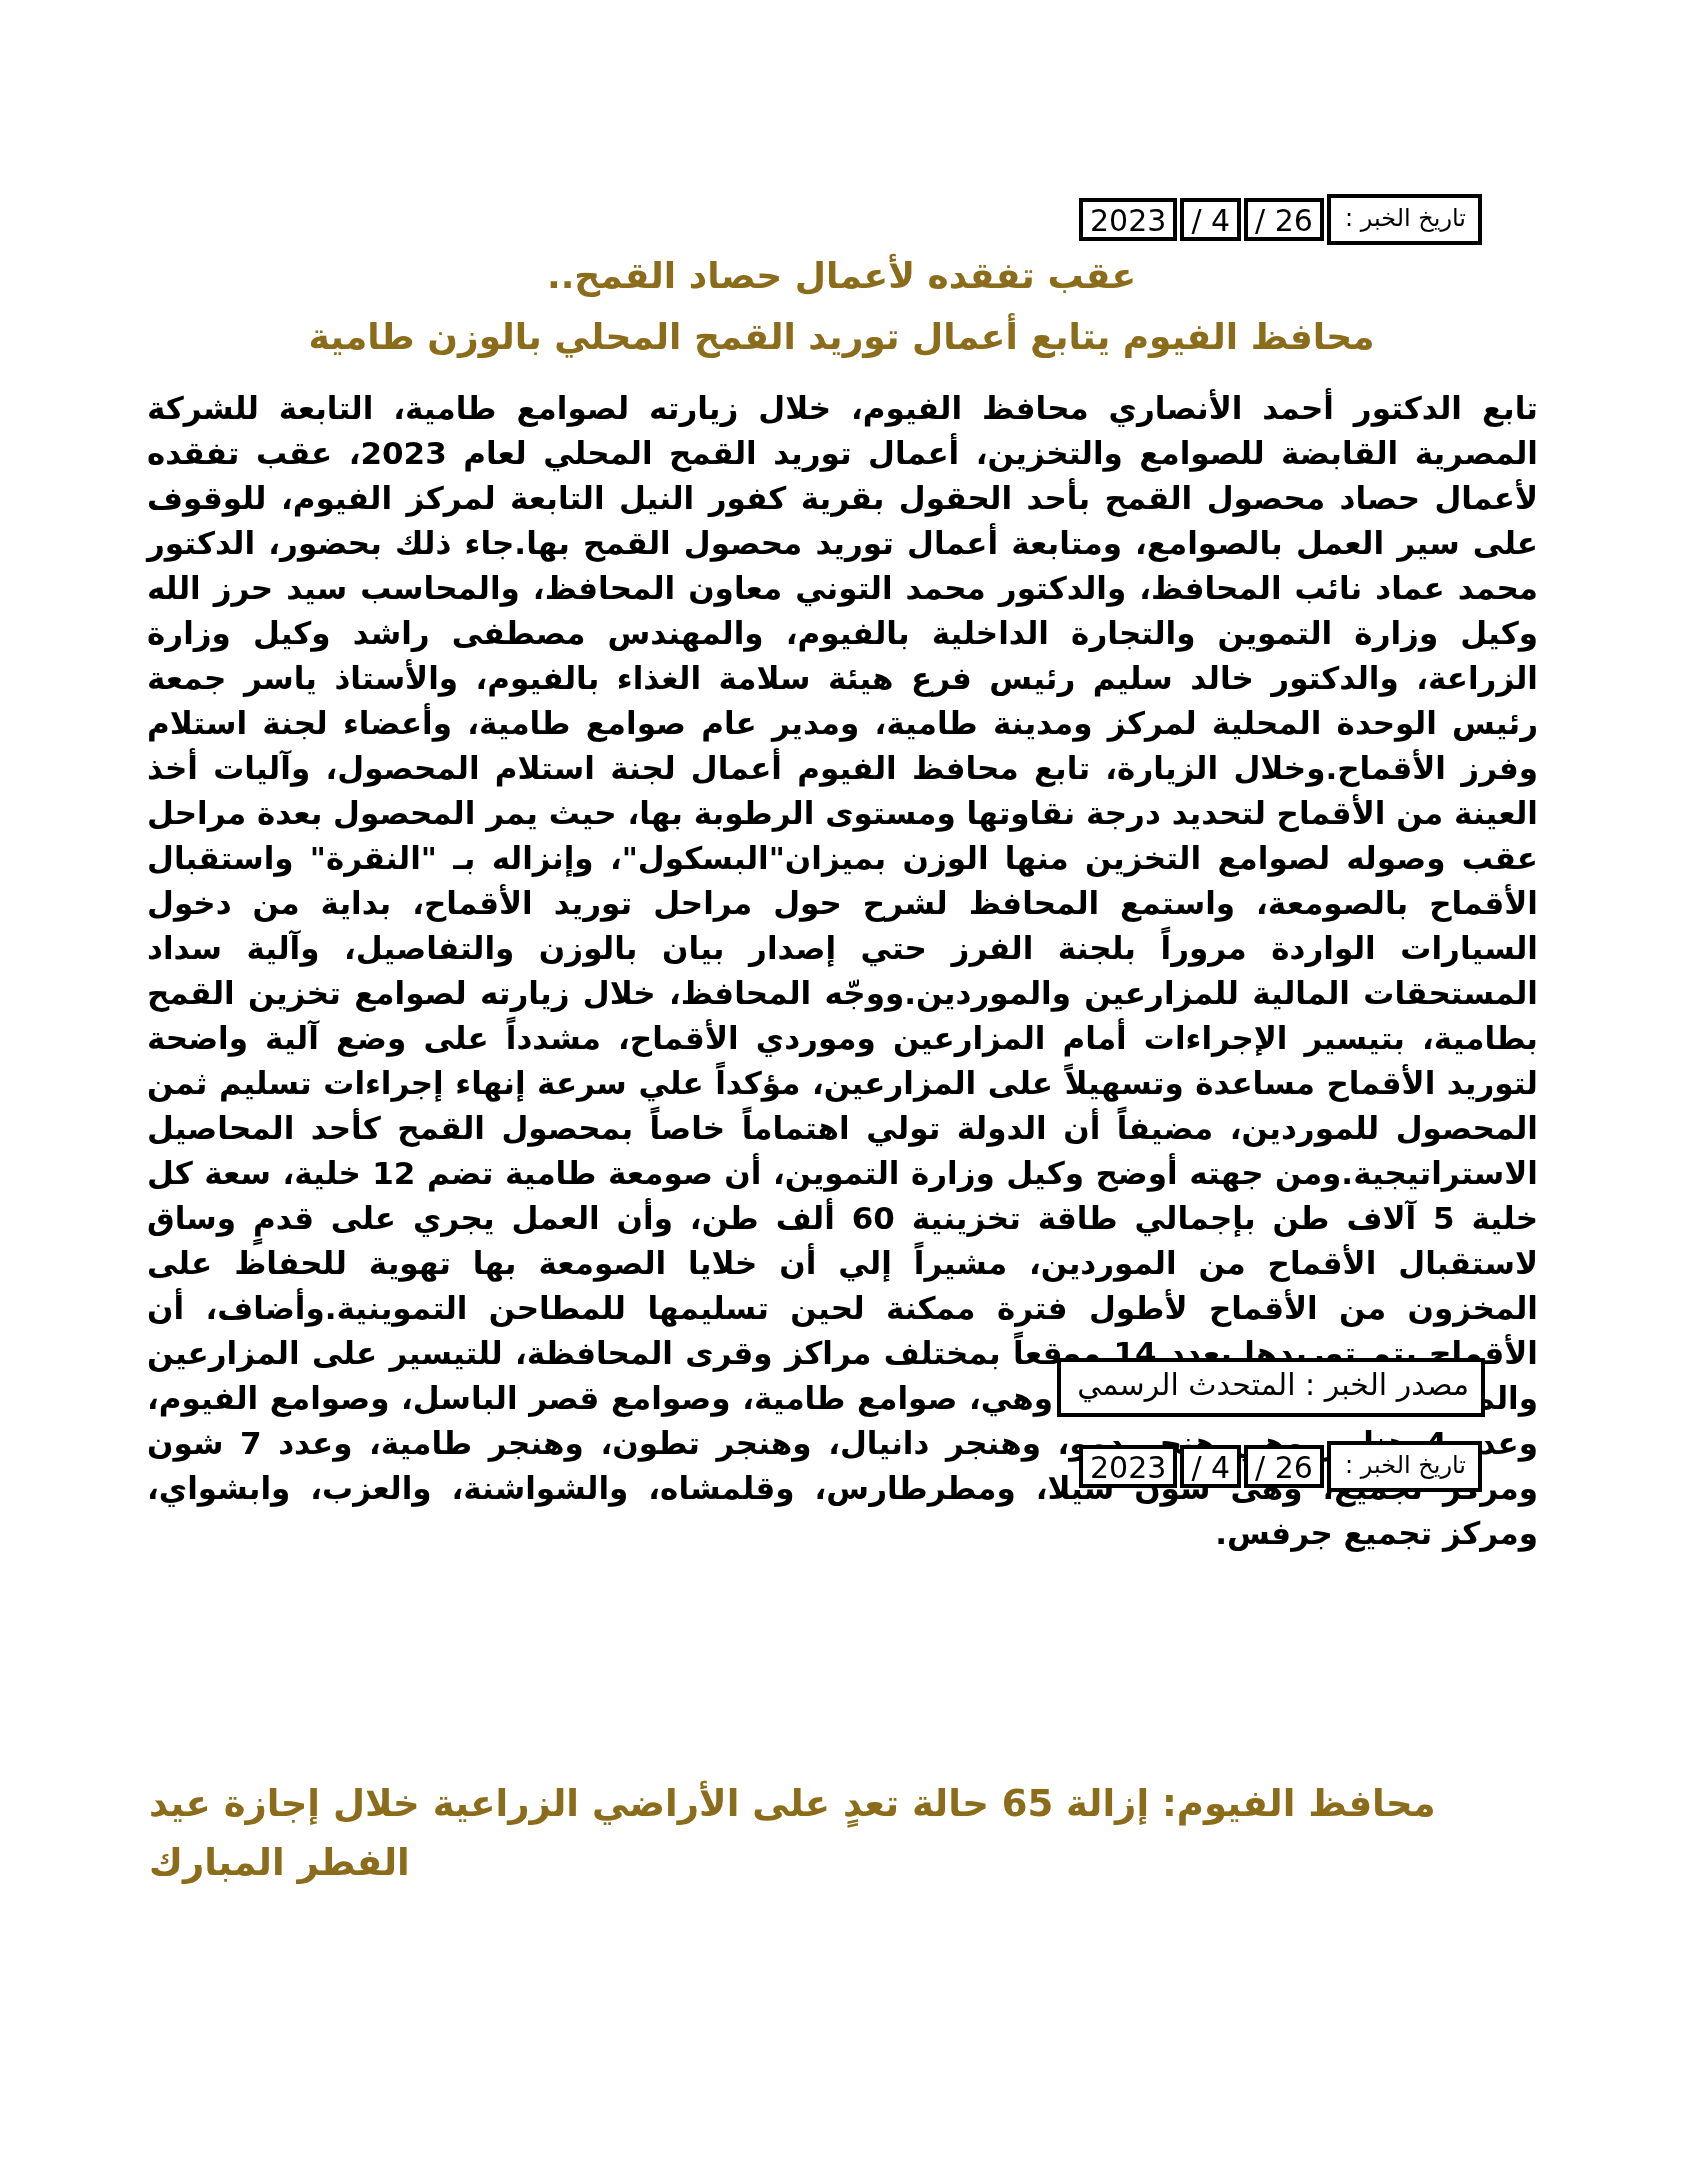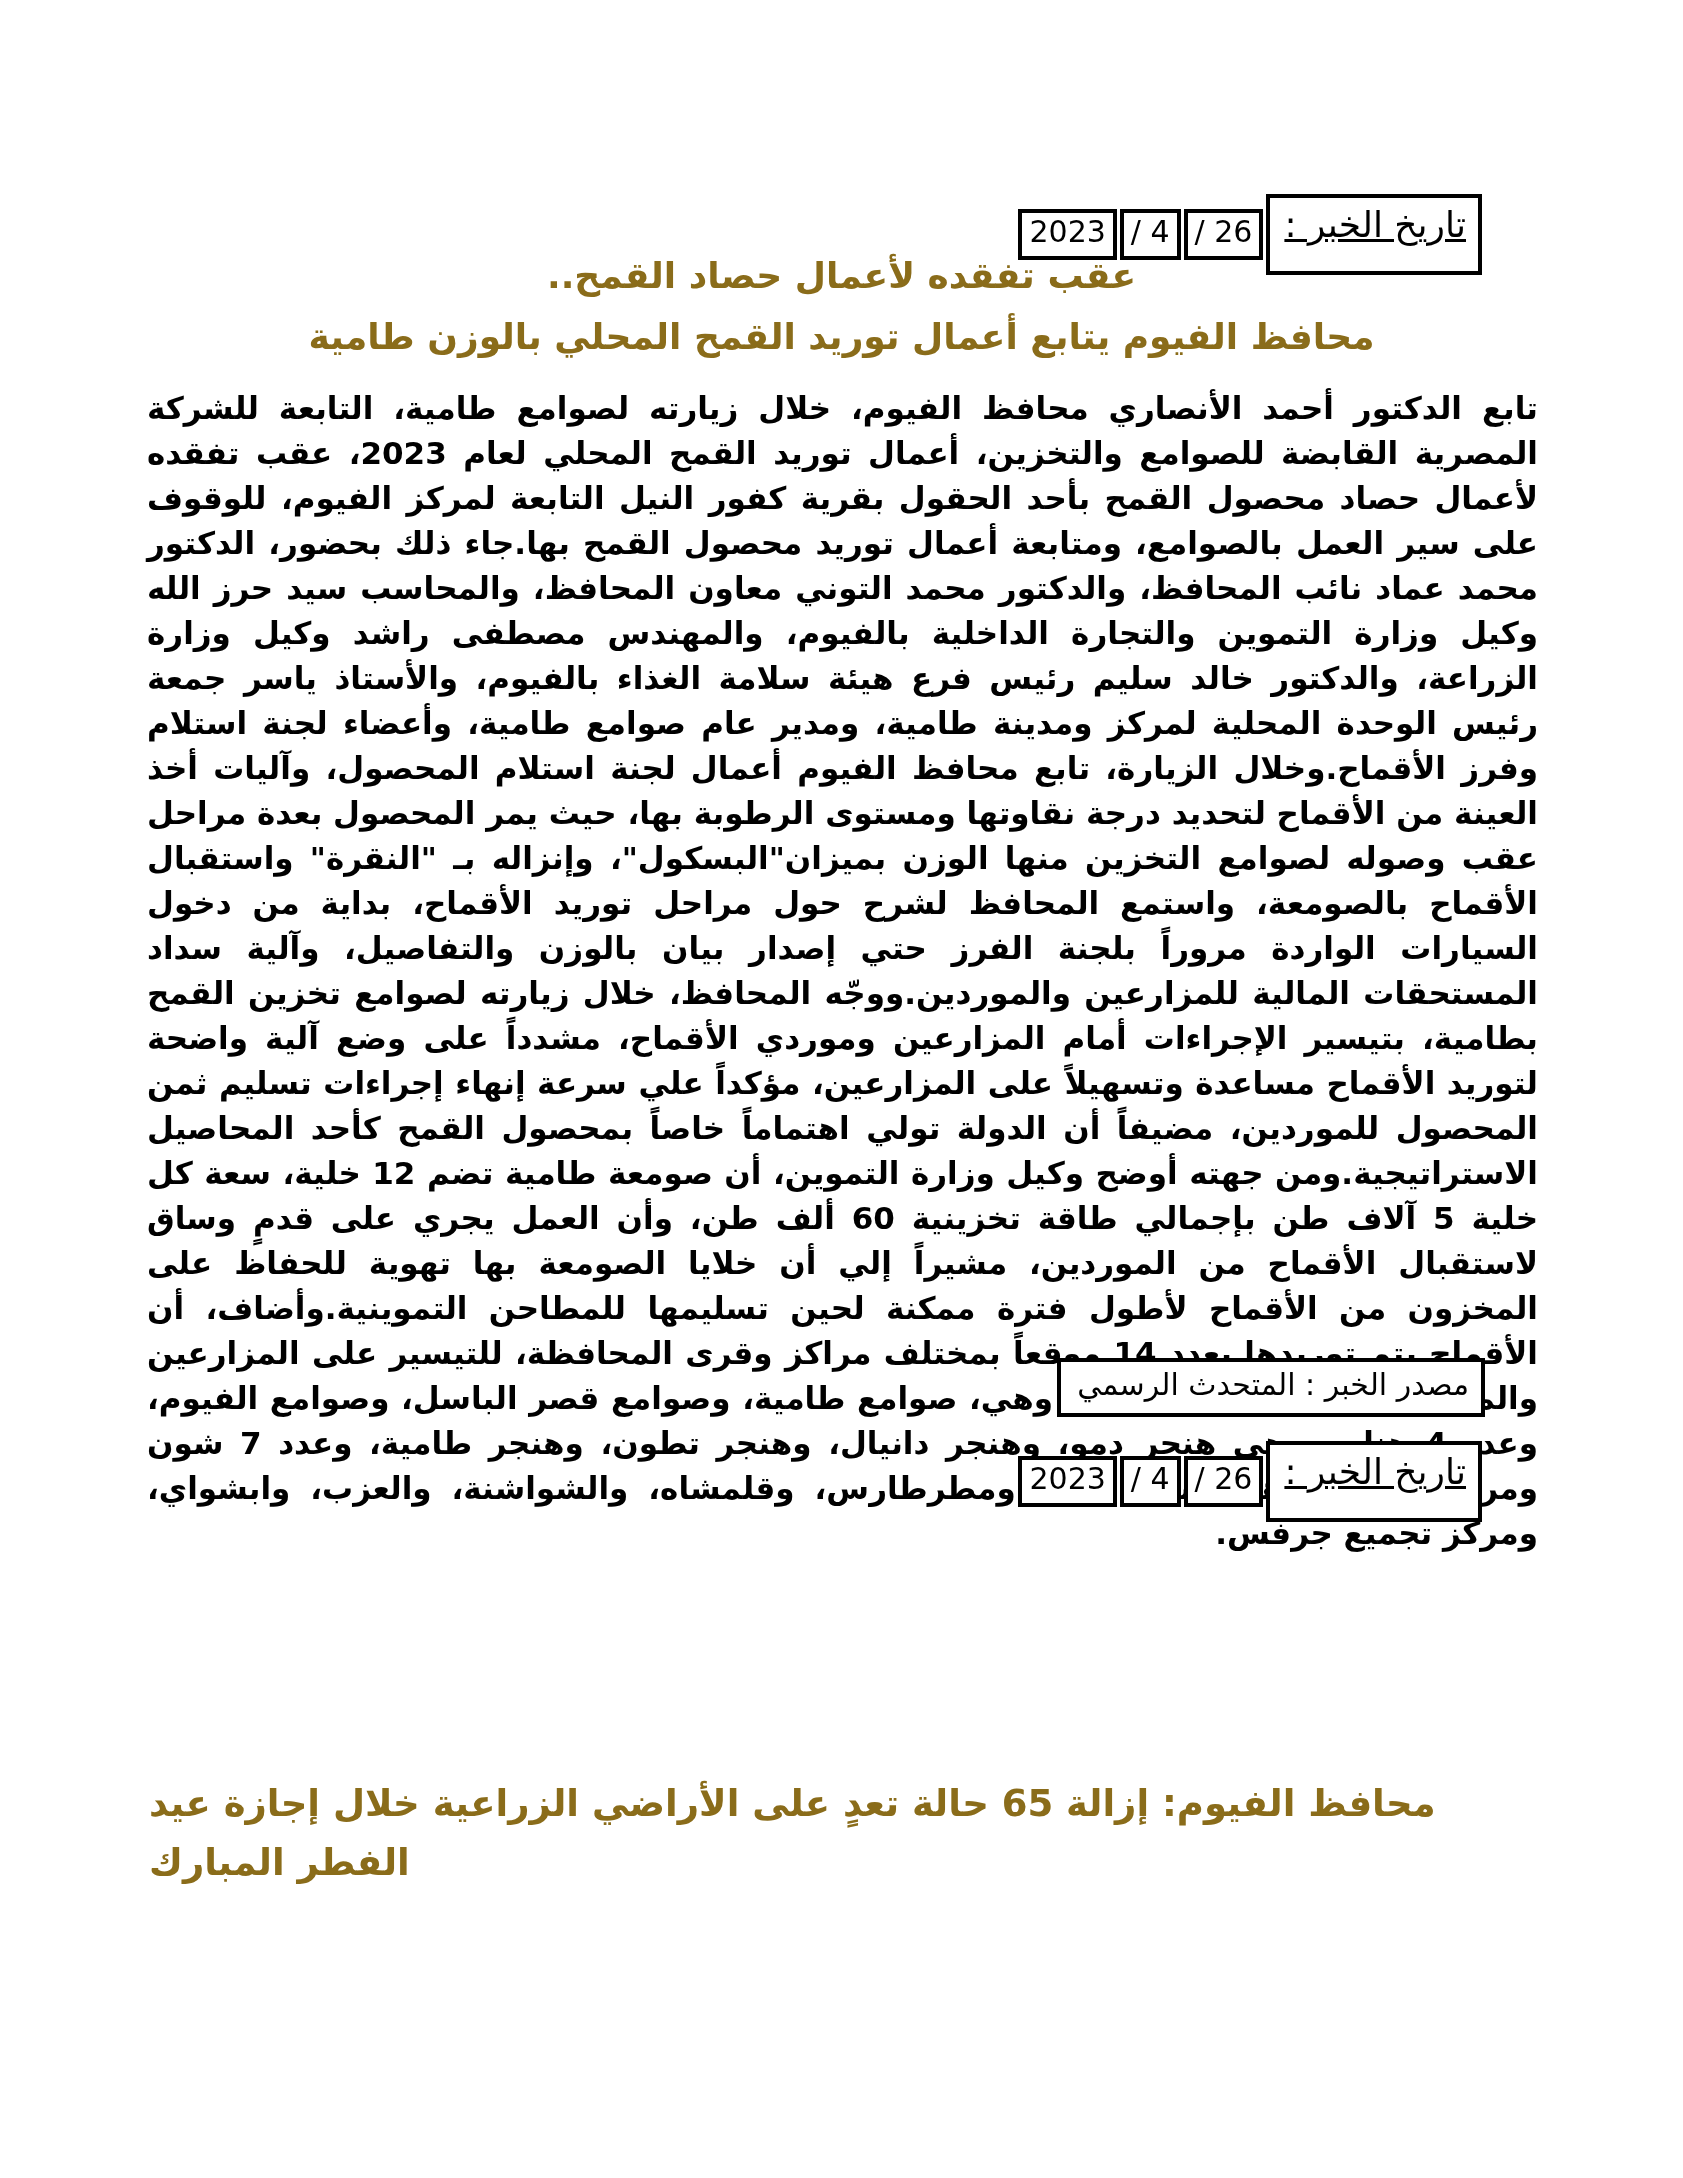--- a/index.html
+++ b/index.html
@@ -22,34 +22,33 @@
     right:201px;
     display:flex;
     direction:rtl;
     align-items:center;
     gap:3px;
   }
   .date-table.first{ top:194px; }
   .date-table.second{ top:1441px; }
   .date-label-cell{
     border:4px solid var(--ink);
-    font-size:36px;
+    font-size:24px;
     line-height:1.1;
-    padding:7px 12px 26px 14px;
+    padding:7px 12px 10px 14px;
     color:var(--ink);
     direction:rtl;
     white-space:nowrap;
     background:var(--paper);
-    text-decoration:underline;
   }
   .date-num-cell{
     border:4px solid var(--ink);
     font-size:30px;
     line-height:1.1;
-    padding:2px 7px 8px 7px;
+    padding:2px 7px 0 7px;
     color:var(--ink);
     direction:ltr;
     white-space:nowrap;
     background:var(--paper);
   }
   
   .headline-block{
     position:absolute;
     top:245px;
     left:149px;

